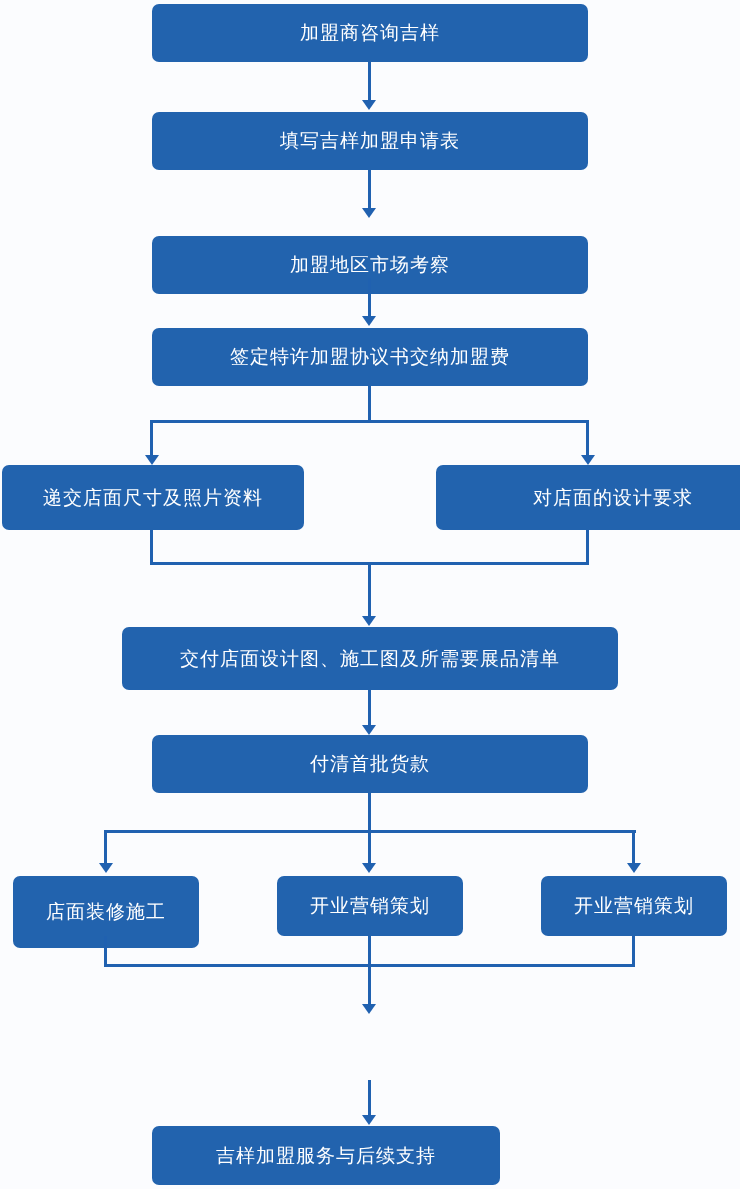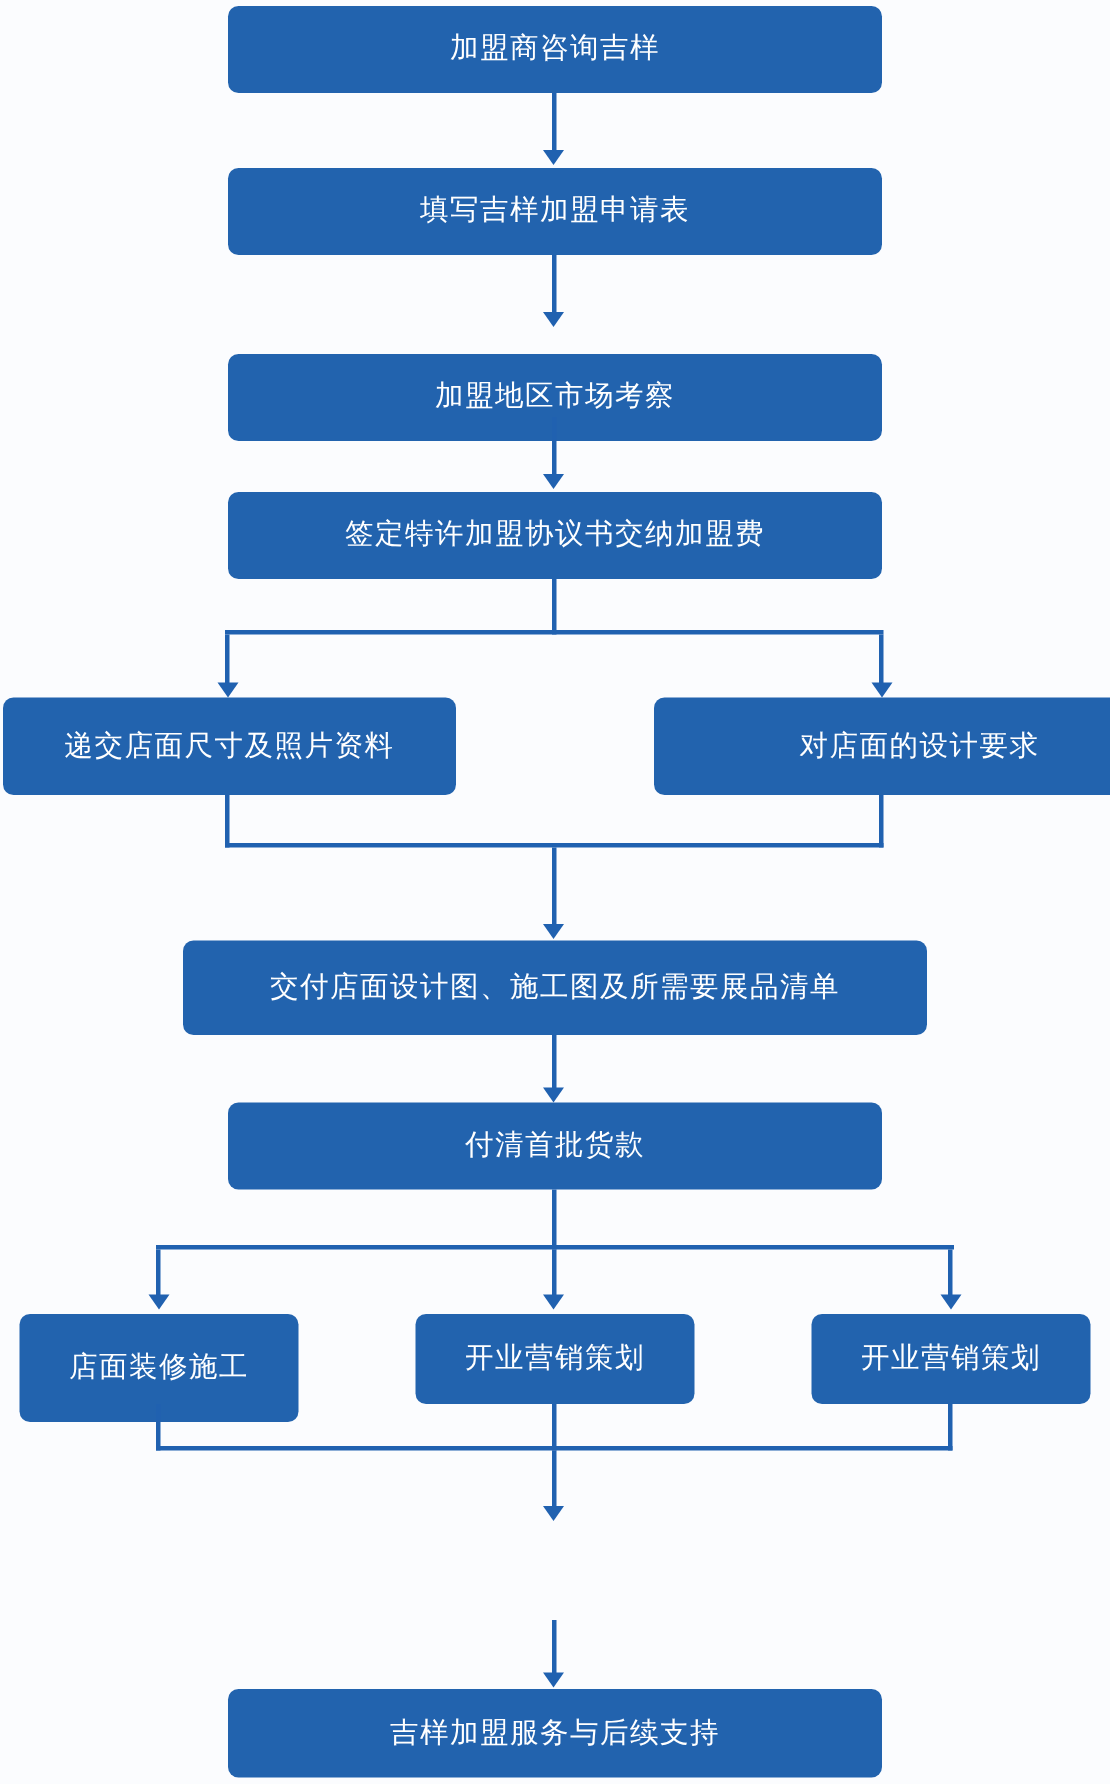--- a/index.html
+++ b/index.html
@@ -60,21 +60,21 @@
 
   <div class="node" style="left:152px;top:735px;width:436px;height:58px">付清首批货款</div>
 
   <div class="node" style="left:13px;top:876px;width:186px;height:72px">店面装修施工</div>
 
   <div class="node" style="left:277px;top:876px;width:186px;height:60px">开业营销策划</div>
 
   <div class="node" style="left:541px;top:876px;width:186px;height:60px">开业营销策划</div>
 
 
-  <div class="node" style="left:152px;top:1126px;width:436px;height:59px">吉样加盟服务与后续支持</div>
+  <div class="node" style="left:152px;top:1126px;width:348px;height:59px">吉样加盟服务与后续支持</div>
 
   <div>
     <div class="v" style="left:368px;top:62px;height:39px"></div>
     <div class="ah" style="left:362px;top:100px"></div>
   </div>
 
   <div>
     <div class="v" style="left:368px;top:170px;height:39px"></div>
     <div class="ah" style="left:362px;top:208px"></div>
   </div>

